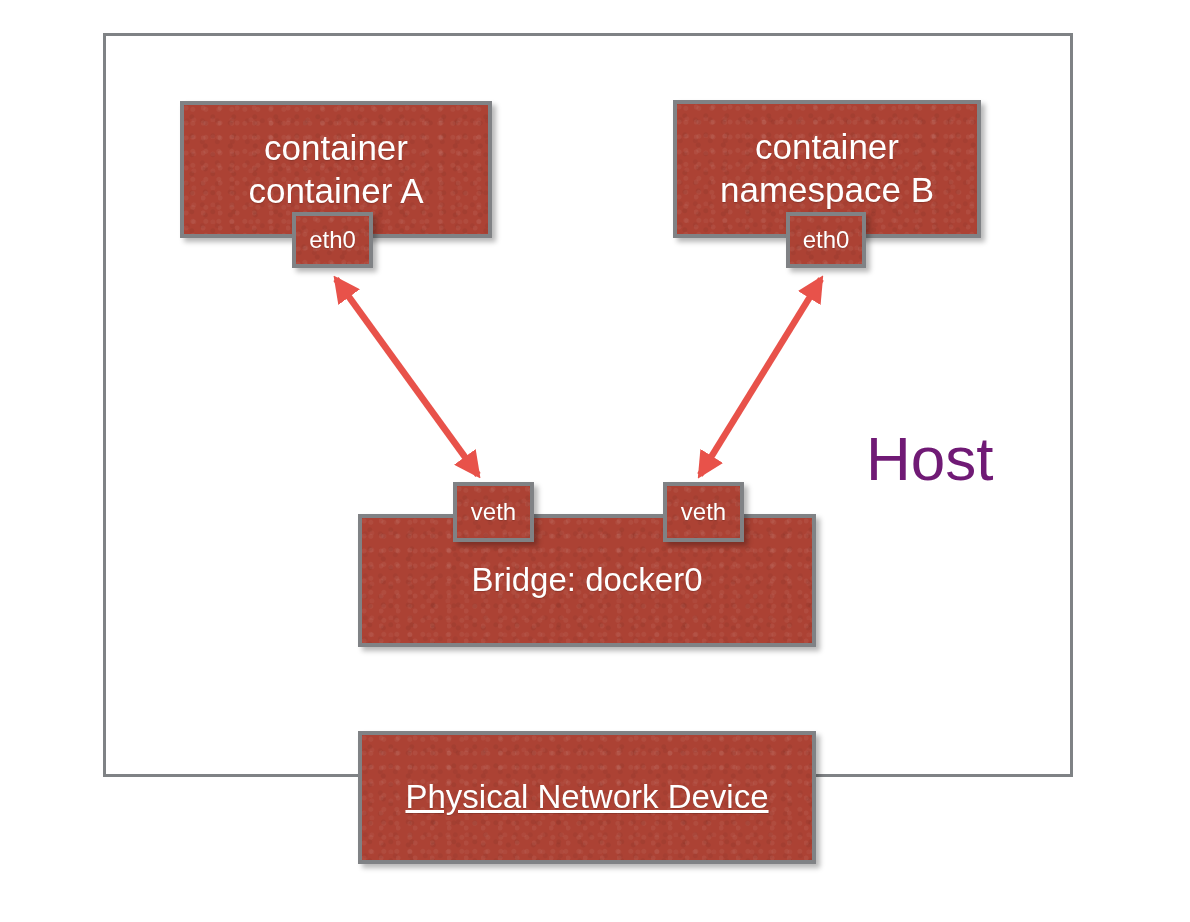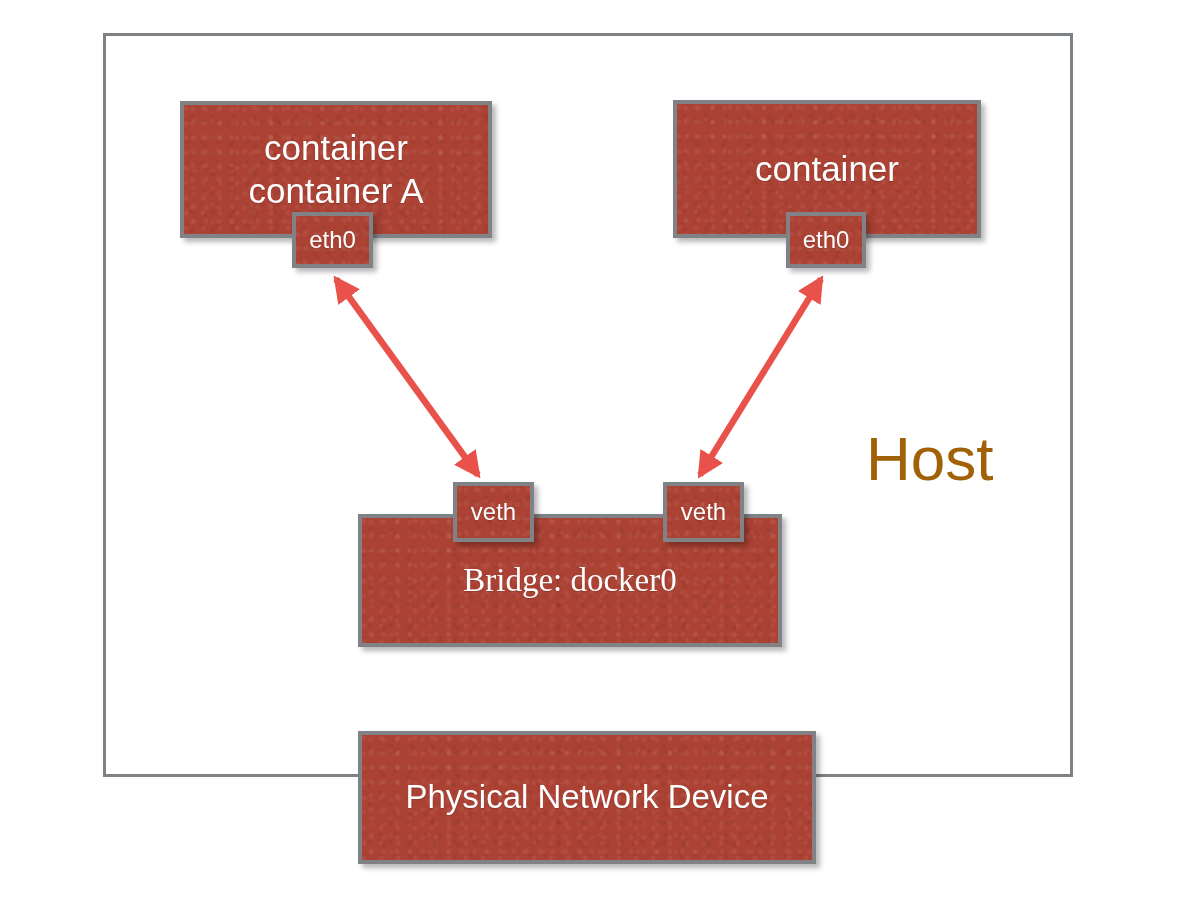--- a/index.html
+++ b/index.html
@@ -25,21 +25,21 @@
     height: 744px;
     border: 3px solid #7f8285;
     box-sizing: border-box;
     background: transparent;
   }
   .host-label {
     position: absolute;
     left: 866px;
     top: 428px;
     font-size: 62px;
-    color: #a16207;
+    color: #701a75;
     letter-spacing: 0px;
     line-height: 1;
     white-space: nowrap;
   }
 
   
   .node {
     position: absolute;
     box-sizing: border-box;
     border: 4px solid #808285;
@@ -57,30 +57,30 @@
     align-items: center;
     justify-content: center;
     text-align: center;
     color: #ffffff;
     line-height: 1.22;
     text-shadow: 0 1px 1px rgba(0,0,0,0.18);
   }
 
   .node-ns        { font-size: 35px; }
   .node-bridge    { font-size: 33px; }
-  .node-pnd       { font-size: 33px; }
+  .node-pnd       { font-size: 33px; text-decoration: underline; }
   .node-port      { font-size: 24px; }
 
   
   #ns-a     { left: 180px; top: 101px;  width: 312px; height: 137px; }
   #ns-b     { left: 673px; top: 100px;  width: 308px; height: 138px; }
   #eth0-a   { left: 292px; top: 212px;  width: 81px;  height: 56px; z-index: 6; }
   #eth0-b   { left: 786px; top: 212px;  width: 80px;  height: 56px; z-index: 6; }
 
-  #bridge   { left: 358px; top: 514px;  width: 424px; height: 133px; font-family: Liberation Serif, serif; }
+  #bridge   { left: 358px; top: 514px;  width: 458px; height: 133px; }
   #veth-l   { left: 453px; top: 482px;  width: 81px;  height: 60px; z-index: 6; }
   #veth-r   { left: 663px; top: 482px;  width: 81px;  height: 60px; z-index: 6; }
 
   #pnd      { left: 358px; top: 731px;  width: 458px; height: 133px; z-index: 7; }
 
   
   #arrows {
     position: absolute;
     left: 0;
     top: 0;
@@ -117,20 +117,21 @@
   <div class="node node-ns" id="ns-a">
     <span>
       <span>container</span><br>
       <span>container A</span>
     </span>
   </div>
 
   <div class="node node-ns" id="ns-b">
     <span>
       <span>container</span><br>
+      <span>namespace B</span>
     </span>
   </div>
 
   <div class="node node-port" id="eth0-a">
     <span>eth0</span>
   </div>
 
   <div class="node node-port" id="eth0-b">
     <span>eth0</span>
   </div>

